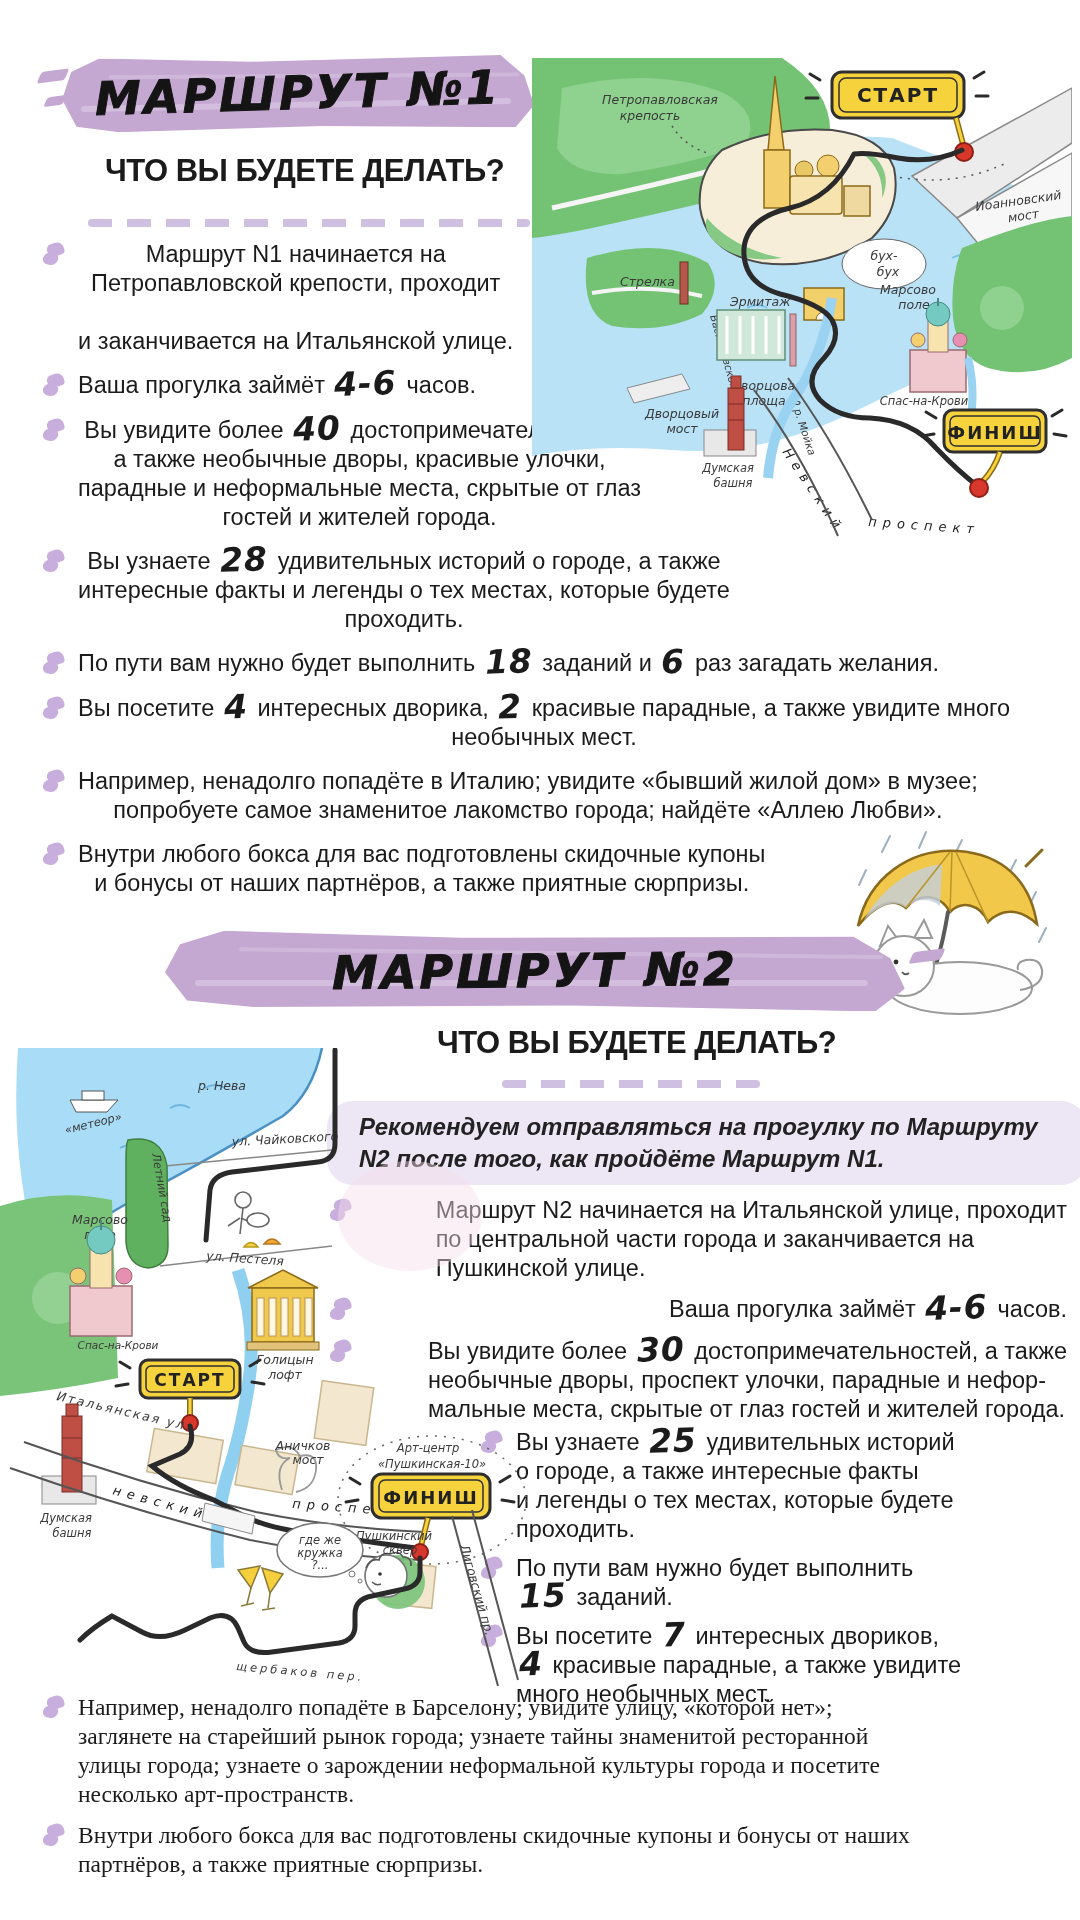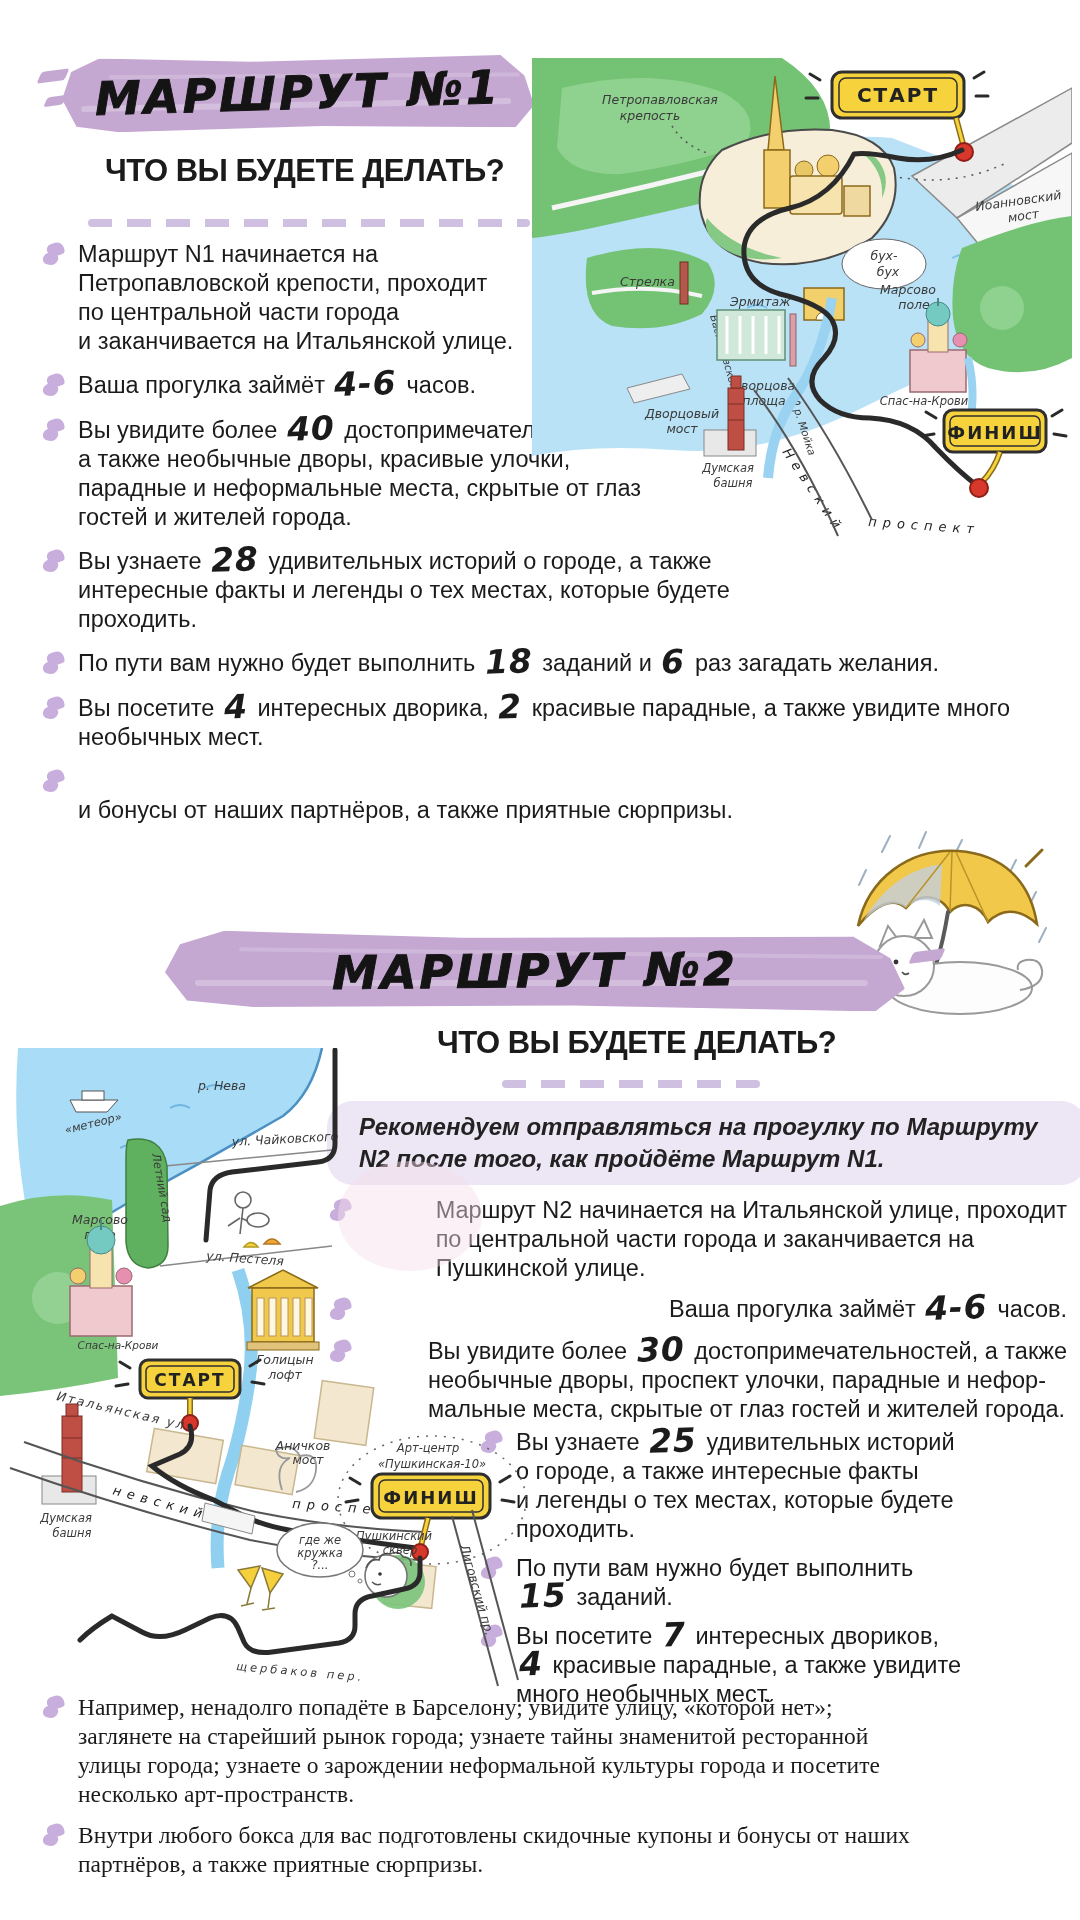--- a/index.html
+++ b/index.html
@@ -40,21 +40,21 @@
   .bullet{display:flex;align-items:flex-start;margin-bottom:15px;}
   .bmark{flex:0 0 38px;position:relative;height:30px;}
   .bmark::before{content:"";position:absolute;left:7px;top:3px;width:17px;height:13px;background:#c8aedd;border-radius:8px 10px 6px 11px;transform:rotate(-18deg);}
   .bmark::after{content:"";position:absolute;left:3px;top:13px;width:15px;height:12px;background:#c8aedd;border-radius:9px 6px 10px 7px;transform:rotate(14deg);}
   .btext{font-size:23.5px;line-height:29px;}
   .num{
     font-family:"DejaVu Sans",sans-serif;font-weight:bold;font-style:italic;
     font-size:33px;line-height:0;letter-spacing:1px;display:inline-block;
     transform:rotate(-2deg);padding:0 3px;vertical-align:-2px;
   }
-  #r1-list{left:40px;top:240px;width:1010px;}
+  #r1-list{left:40px;top:240px;width:1010px;text-align:center;}
   #r2-list-a{left:327px;top:1196px;width:740px;}
   #r2-list-a .bullet{margin-bottom:12px;justify-content:space-between;}
   #r2-list-b{left:478px;top:1428px;width:570px;}
   #r2-list-b .bullet{margin-bottom:10px;}
   #r2-list-full{left:40px;top:1693px;width:1020px;font-family:Liberation Serif, serif;}
   #r2-list-full .bullet{margin-bottom:12px;}
 
   
   #intro-box{
     left:327px;top:1101px;width:760px;height:84px;background:#ece6f5;border-radius:26px;
@@ -85,21 +85,21 @@
 </div>
 <div class="banner-tail" style="left:40px;top:70px;width:26px;height:12px;"></div>
 <div class="banner-tail" style="left:46px;top:96px;width:18px;height:10px;"></div>
 
 <div class="abs heading" id="heading1">ЧТО ВЫ БУДЕТЕ ДЕЛАТЬ?</div>
 <div class="abs dashes" id="dashes1"></div>
 
 <div class="blist" id="r1-list">
     <div class="bullet">
       <span class="bmark"></span>
-      <span class="btext"><span>Маршрут N1 начинается на</span><br><span>Петропавловской крепости, проходит</span><br><span>по центральной части города</span><br><span>и заканчивается на Итальянской улице.</span></span>
+      <span class="btext"><span>Маршрут N1 начинается на</span><br><span>Петропавловской крепости, проходит</span><br><br><span>и заканчивается на Итальянской улице.</span></span>
     </div>
     <div class="bullet">
       <span class="bmark"></span>
       <span class="btext"><span>Ваша прогулка займёт </span><span class="num">4-6</span><span> часов.</span></span>
     </div>
     <div class="bullet">
       <span class="bmark"></span>
       <span class="btext"><span>Вы увидите более </span><span class="num">40</span><span> достопримечательностей,</span><br><span>а также необычные дворы, красивые улочки,</span><br><span>парадные и неформальные места, скрытые от глаз</span><br><span>гостей и жителей города.</span></span>
     </div>
     <div class="bullet">
@@ -109,21 +109,25 @@
     <div class="bullet">
       <span class="bmark"></span>
       <span class="btext"><span>По пути вам нужно будет выполнить </span><span class="num">18</span><span> заданий и </span><span class="num">6</span><span> раз загадать желания.</span></span>
     </div>
     <div class="bullet">
       <span class="bmark"></span>
       <span class="btext"><span>Вы посетите </span><span class="num">4</span><span> интересных дворика, </span><span class="num">2</span><span> красивые парадные, а также увидите много</span><br><span>необычных мест.</span></span>
     </div>
     <div class="bullet">
       <span class="bmark"></span>
-      <span class="btext"><br><span>и бонусы от наших партнёров, а также приятные сюрпризы.</span></span>
+      <span class="btext"><span>Например, ненадолго попадёте в Италию; увидите «бывший жилой дом» в музее;</span><br><span>попробуете самое знаменитое лакомство города; найдёте «Аллею Любви».</span></span>
+    </div>
+    <div class="bullet">
+      <span class="bmark"></span>
+      <span class="btext"><span>Внутри любого бокса для вас подготовлены скидочные купоны</span><br><span>и бонусы от наших партнёров, а также приятные сюрпризы.</span></span>
     </div>
   </div>
 
 <svg class="abs" id="map1" viewBox="0 0 540 480">
 
   <path d="M0,150 Q140,122 230,96 Q300,74 360,80 L540,150 L540,262 Q430,300 330,350 Q230,400 140,392 Q60,386 0,398 Z" fill="#b9e2f7"></path>
   <g stroke="#7cc4ea" fill="none" stroke-width="2">
     <path d="M60,215 q10,-6 20,0"></path>
       <path d="M95,245 q10,-6 20,0"></path>
     <path d="M420,200 q10,-6 20,0"></path>

